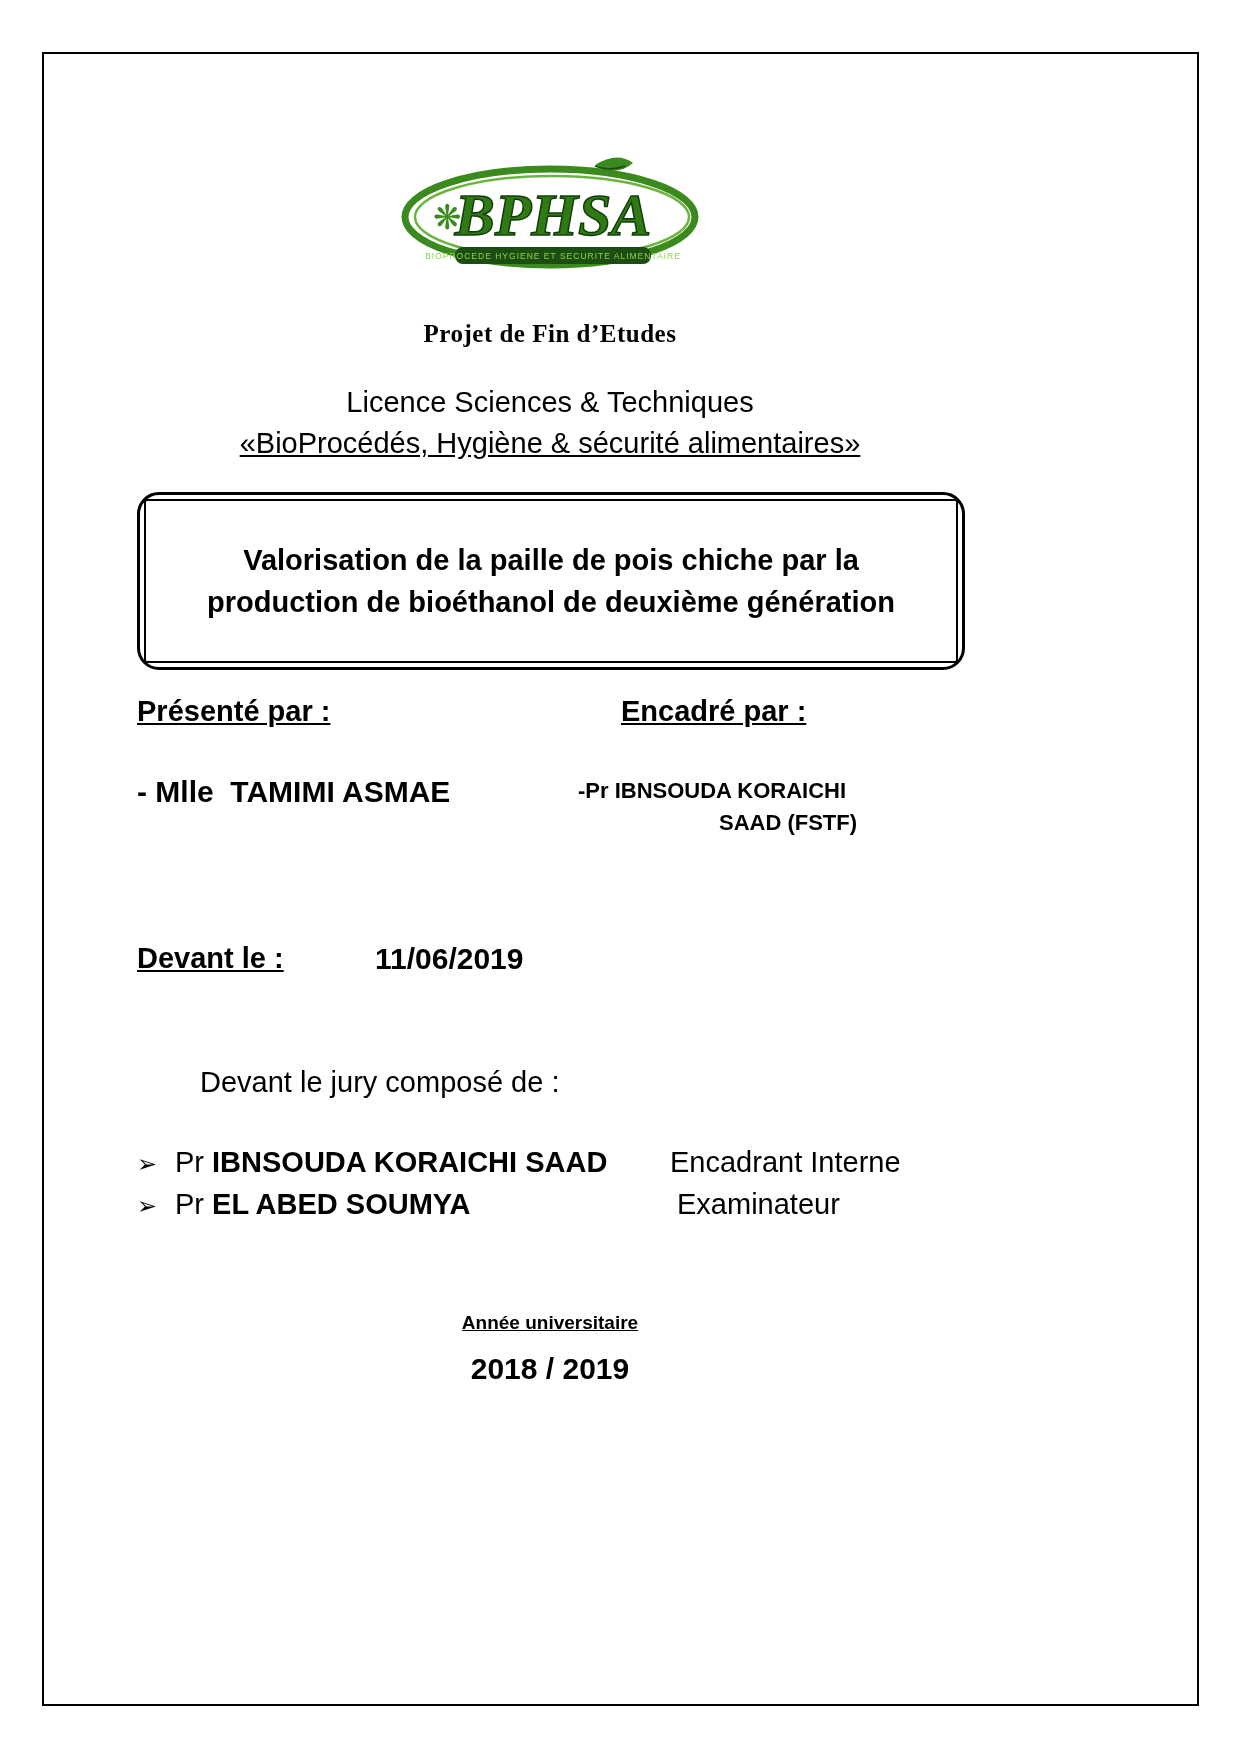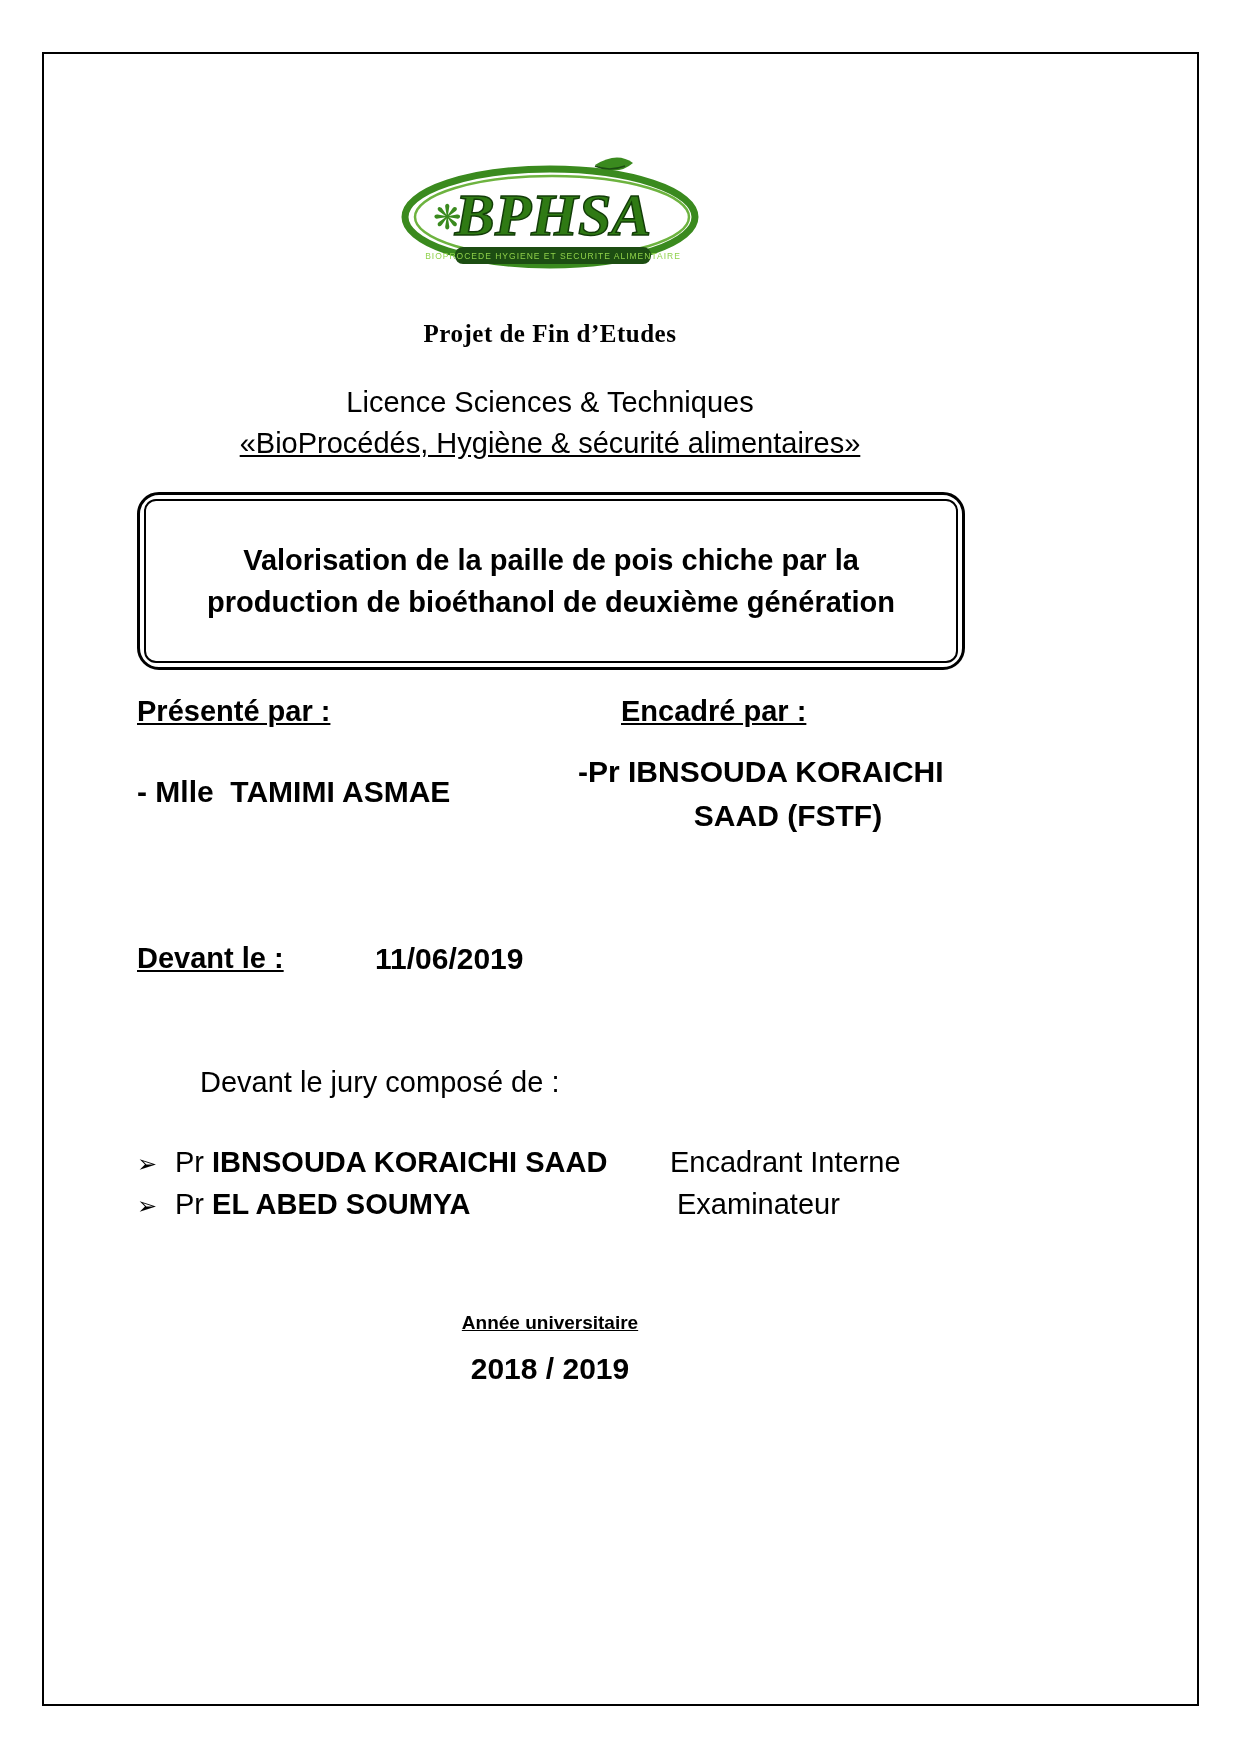--- a/index.html
+++ b/index.html
@@ -58,21 +58,21 @@
     top: 492px;
     left: 0;
     width: 814px;
     border: 3px solid #000000;
     border-radius: 22px;
     padding: 4px;
     background: #ffffff;
   }
   .title-box-inner {
     border: 2px solid #000000;
-    border-radius: 12px;
+    border-radius: 3px;
     padding: 38px 40px;
     text-align: center;
     font-weight: bold;
     font-size: 29px;
     line-height: 1.45;
   }
 
   .label-underline {
     font-weight: bold;
     font-size: 29px;
@@ -80,23 +80,23 @@
   }
   .presented-label { top: 695px; left: 0; }
   .supervised-label { top: 695px; left: 475px; margin-left: 9px; }
 
   .student-line {
     top: 775px; left: 0;
     font-weight: bold;
     font-size: 30px;
   }
   .supervisor-block {
-    top: 750px; left: 441px; width: 420px;
+    top: 775px; left: 441px; width: 420px;
     font-weight: bold;
-    font-size: 30px;
+    font-size: 22px;
     line-height: 1.45;
   }
   .supervisor-line2 { text-align: center; }
 
   .soutenu-label { top: 942px; left: 0; }
   .soutenu-date {
     top: 942px; left: 238px;
     font-weight: bold;
     font-size: 30px;
   }

